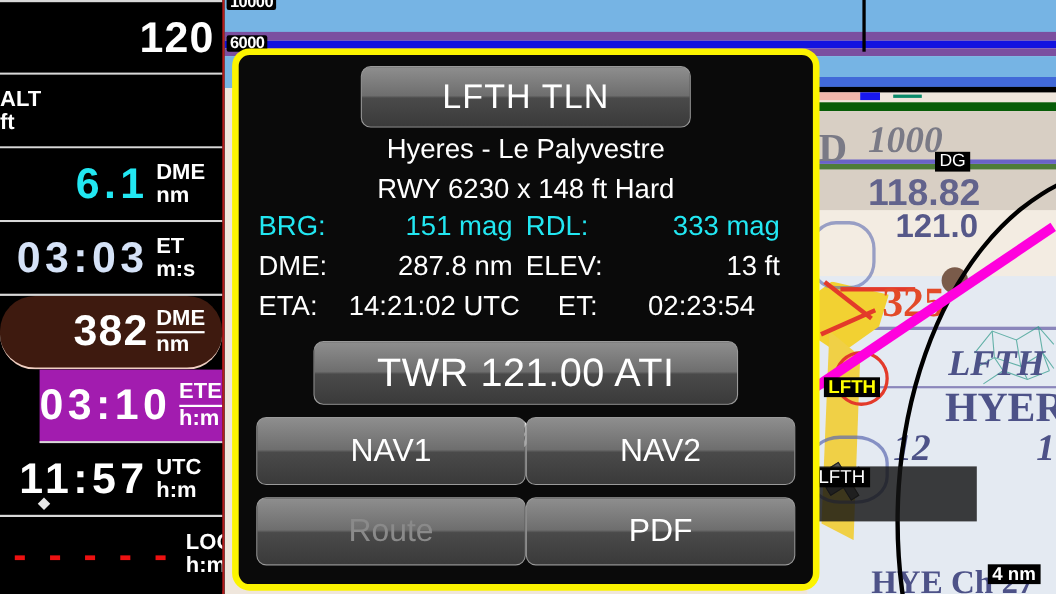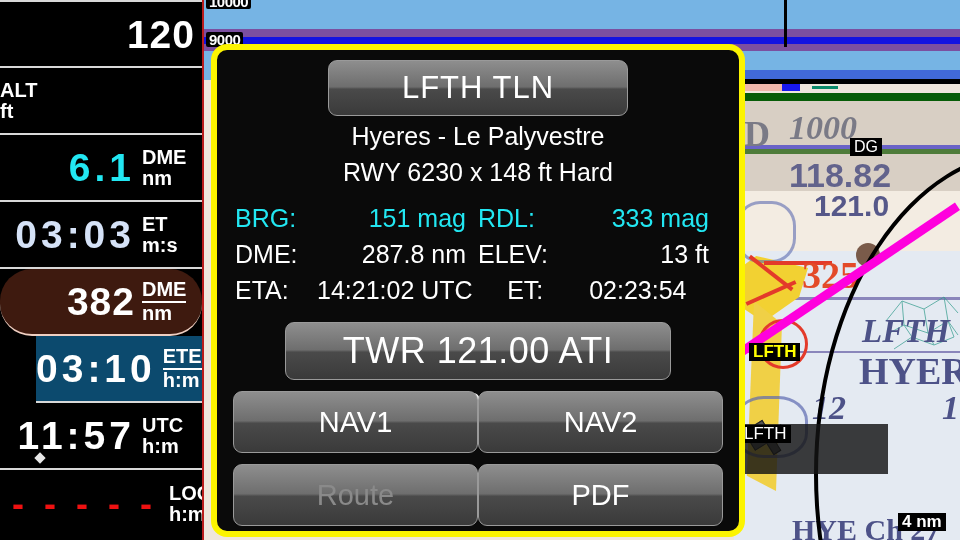--- a/index.html
+++ b/index.html
@@ -290,21 +290,21 @@
     height: 67px;
     box-sizing: border-box;
     border-bottom: 2px solid #d8d8d8;
     background: #000;
     display: flex;
     align-items: center;
     overflow: hidden;
   }
   .data-row.first { border-top: 2px solid #d8d8d8; height: 68px; }
   .data-row.brown { background: #3e1a0f; border-bottom-color: #f0cfc2; border-radius: 32px; }
-  .data-row.brown-last { background: #0c4a6e; border-bottom-color: #d8d8d8; margin-left: 36px; }
+  .data-row.brown-last { background: #a21caf; border-bottom-color: #d8d8d8; margin-left: 36px; }
   .row-value {
     flex: 1;
     text-align: right;
     padding-right: 7px;
     font-size: 39px;
     font-weight: bold;
     color: #ffffff;
     letter-spacing: 1px;
     line-height: 1;
     white-space: nowrap;
@@ -381,21 +381,20 @@
     letter-spacing: 1px;
   }
   .dlg-sub {
     text-align: center;
     color: #ffffff;
     font-size: 25px;
     line-height: 32px;
     margin-top: 4px;
   }
   .info-grid {
-    margin-top: 12px;
     padding: 0 8px;
   }
   .info-line {
     display: flex;
     align-items: baseline;
     font-size: 25px;
     line-height: 36px;
     color: #ffffff;
   }
   .info-line .cell {
@@ -444,21 +443,21 @@
     <div class="sky-band2"></div>
     <div class="profile-vline"></div>
     <div class="blue-soft"></div>
     <div class="black-line-h"></div>
     <div class="pink-strip"></div>
     <div class="blue-strip2"></div>
     <div class="teal-tick"></div>
     <div class="green-strip"></div>
 
     <div class="alt-label alt-10000">10000</div>
-    <div class="alt-label alt-5000">9000</div>
+    <div class="alt-label alt-5000">6000</div>
 
     <div class="chart-area">
       <div class="chart-pale-blue"></div>
       <div class="chart-wash-blue"></div>
       <div class="chart-green-row"></div>
       <div class="chart-purple-line"></div>
       <div class="chart-purple-line2"></div>
       <div class="chart-purple-line3"></div>
 
       <div class="yellow-poly"></div>

